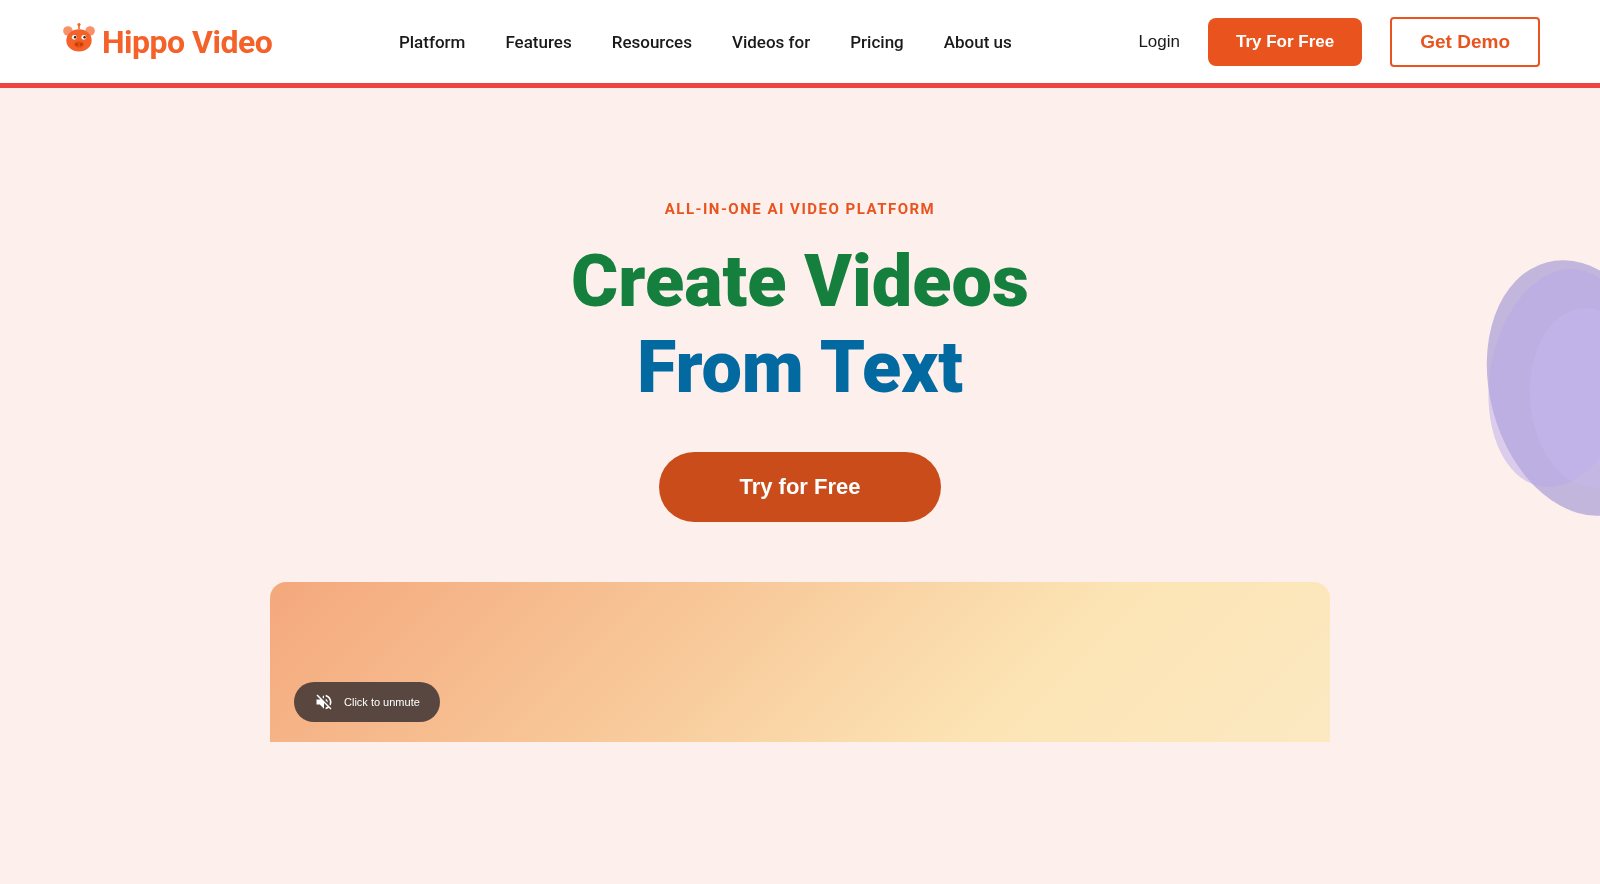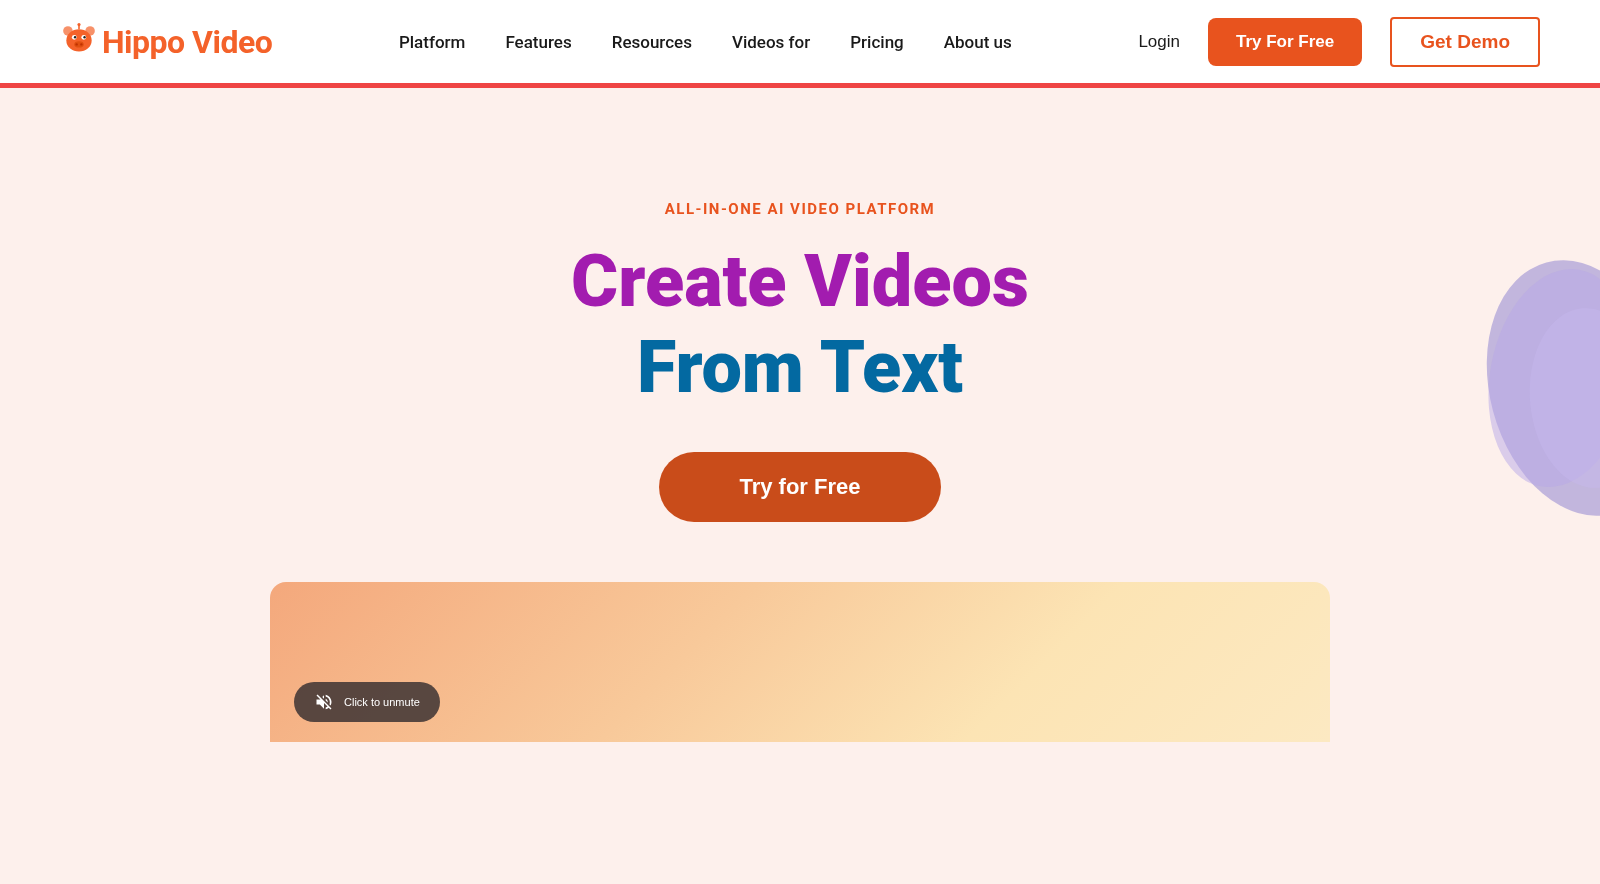--- a/index.html
+++ b/index.html
@@ -116,21 +116,21 @@
       font-weight: 700;
       color: #e8531e;
       letter-spacing: 1.5px;
       text-transform: uppercase;
       margin-bottom: 24px;
     }
 
     .hero-title-black {
       font-size: 72px;
       font-weight: 900;
-      color: #a21caf;
+      color: #15803d;
       line-height: 1.1;
       text-align: center;
       margin-bottom: 4px;
     }
 
     .hero-title-purple {
       font-size: 72px;
       font-weight: 900;
       color: #0369a1;
       line-height: 1.2;

